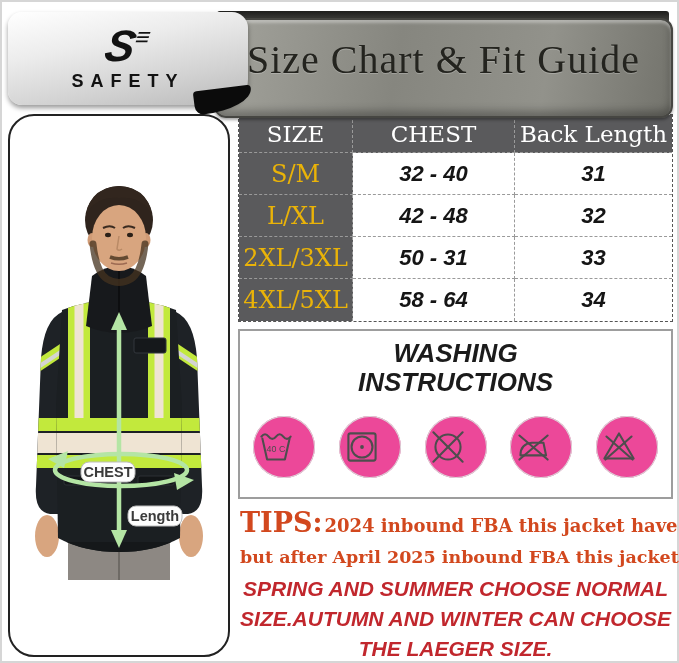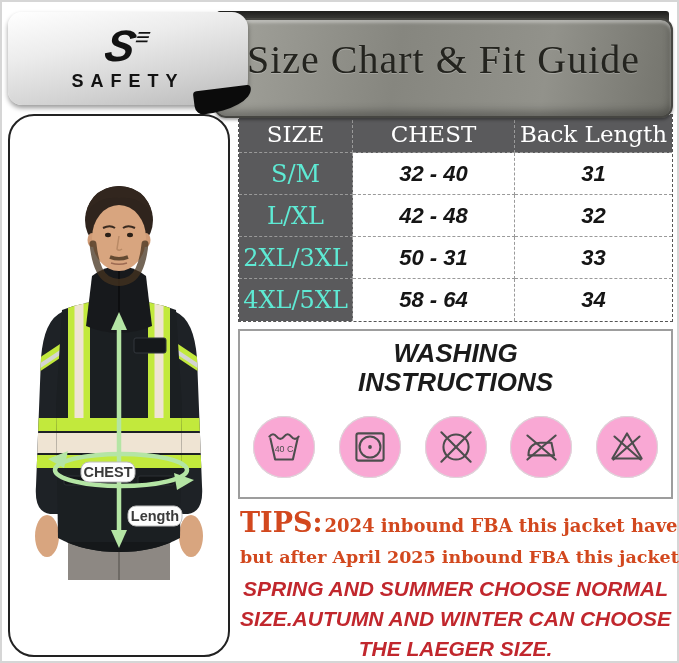--- a/index.html
+++ b/index.html
@@ -39,30 +39,30 @@
 
   
   .size-table { border:1px dashed #555; }
   .st-row { display:grid; grid-template-columns:114px 162px 1fr; }
   .st-cell { display:flex; align-items:center; justify-content:center;
     border-right:1px dashed #9a9a9a; border-bottom:1px dashed #9a9a9a; }
   .st-cell:last-child { border-right:none; }
   .st-row:last-child .st-cell { border-bottom:none; }
   .st-head .st-cell { height:38px; background:#5a5a5c; color:#fff;
     font-family:"DejaVu Serif",serif; font-size:23px; letter-spacing:0; white-space:nowrap; }
-  .st-size { background:#5a5a5c; color:#5eead4; font-family:"DejaVu Serif",serif; font-size:24px; }
+  .st-size { background:#5a5a5c; color:#eab308; font-family:"DejaVu Serif",serif; font-size:24px; }
   .st-val { height:42px; font-style:italic; font-weight:700; font-size:22px; color:#151515; }
   .st-body .st-cell { height:42px; }
 
   
   .wash-box { margin-top:7px; height:170px; border:2px solid #9d9d9d; padding-top:8px; background:#fff; }
   .wash-title { text-align:center; font-style:italic; font-weight:700; font-size:26px; color:#1b1b1b; line-height:1.12; }
   .icons-row { display:flex; justify-content:space-between; padding:0 13px; margin-top:19px; }
-  .wicon { width:62px; height:62px; border-radius:50%; background:#f9a8d4;
-    box-shadow:inset 0 0 0 1px #d9d9d9; display:flex; align-items:center; justify-content:center; }
+  .wicon { width:62px; height:62px; border-radius:50%; background:#ec4899;
+    box-shadow:inset 0 0 0 1px #d9d9d9; display:flex; align-items:center; justify-content:flex-start; }
   .wicon svg { stroke:#4d4d4d; stroke-width:2; fill:none; stroke-linejoin:round; stroke-linecap:round; }
 
   
   .tips { padding:8px 2px 0 2px; }
   .tips-line1 { font-family:"DejaVu Serif",serif; font-weight:700; color:#d2481e; font-size:18px; white-space:nowrap; }
   .tips-label { font-size:27px; margin-right:2px; }
   .tips-line2 { font-family:"DejaVu Serif",serif; font-weight:700; color:#d2481e; font-size:17.5px; text-align:right; margin-top:9px; white-space:nowrap; }
   .tips-note { margin-top:7px; text-align:center; font-style:italic; font-weight:700; font-size:21px; color:#c1272d; line-height:1.42; }
 </style>
 </head>

